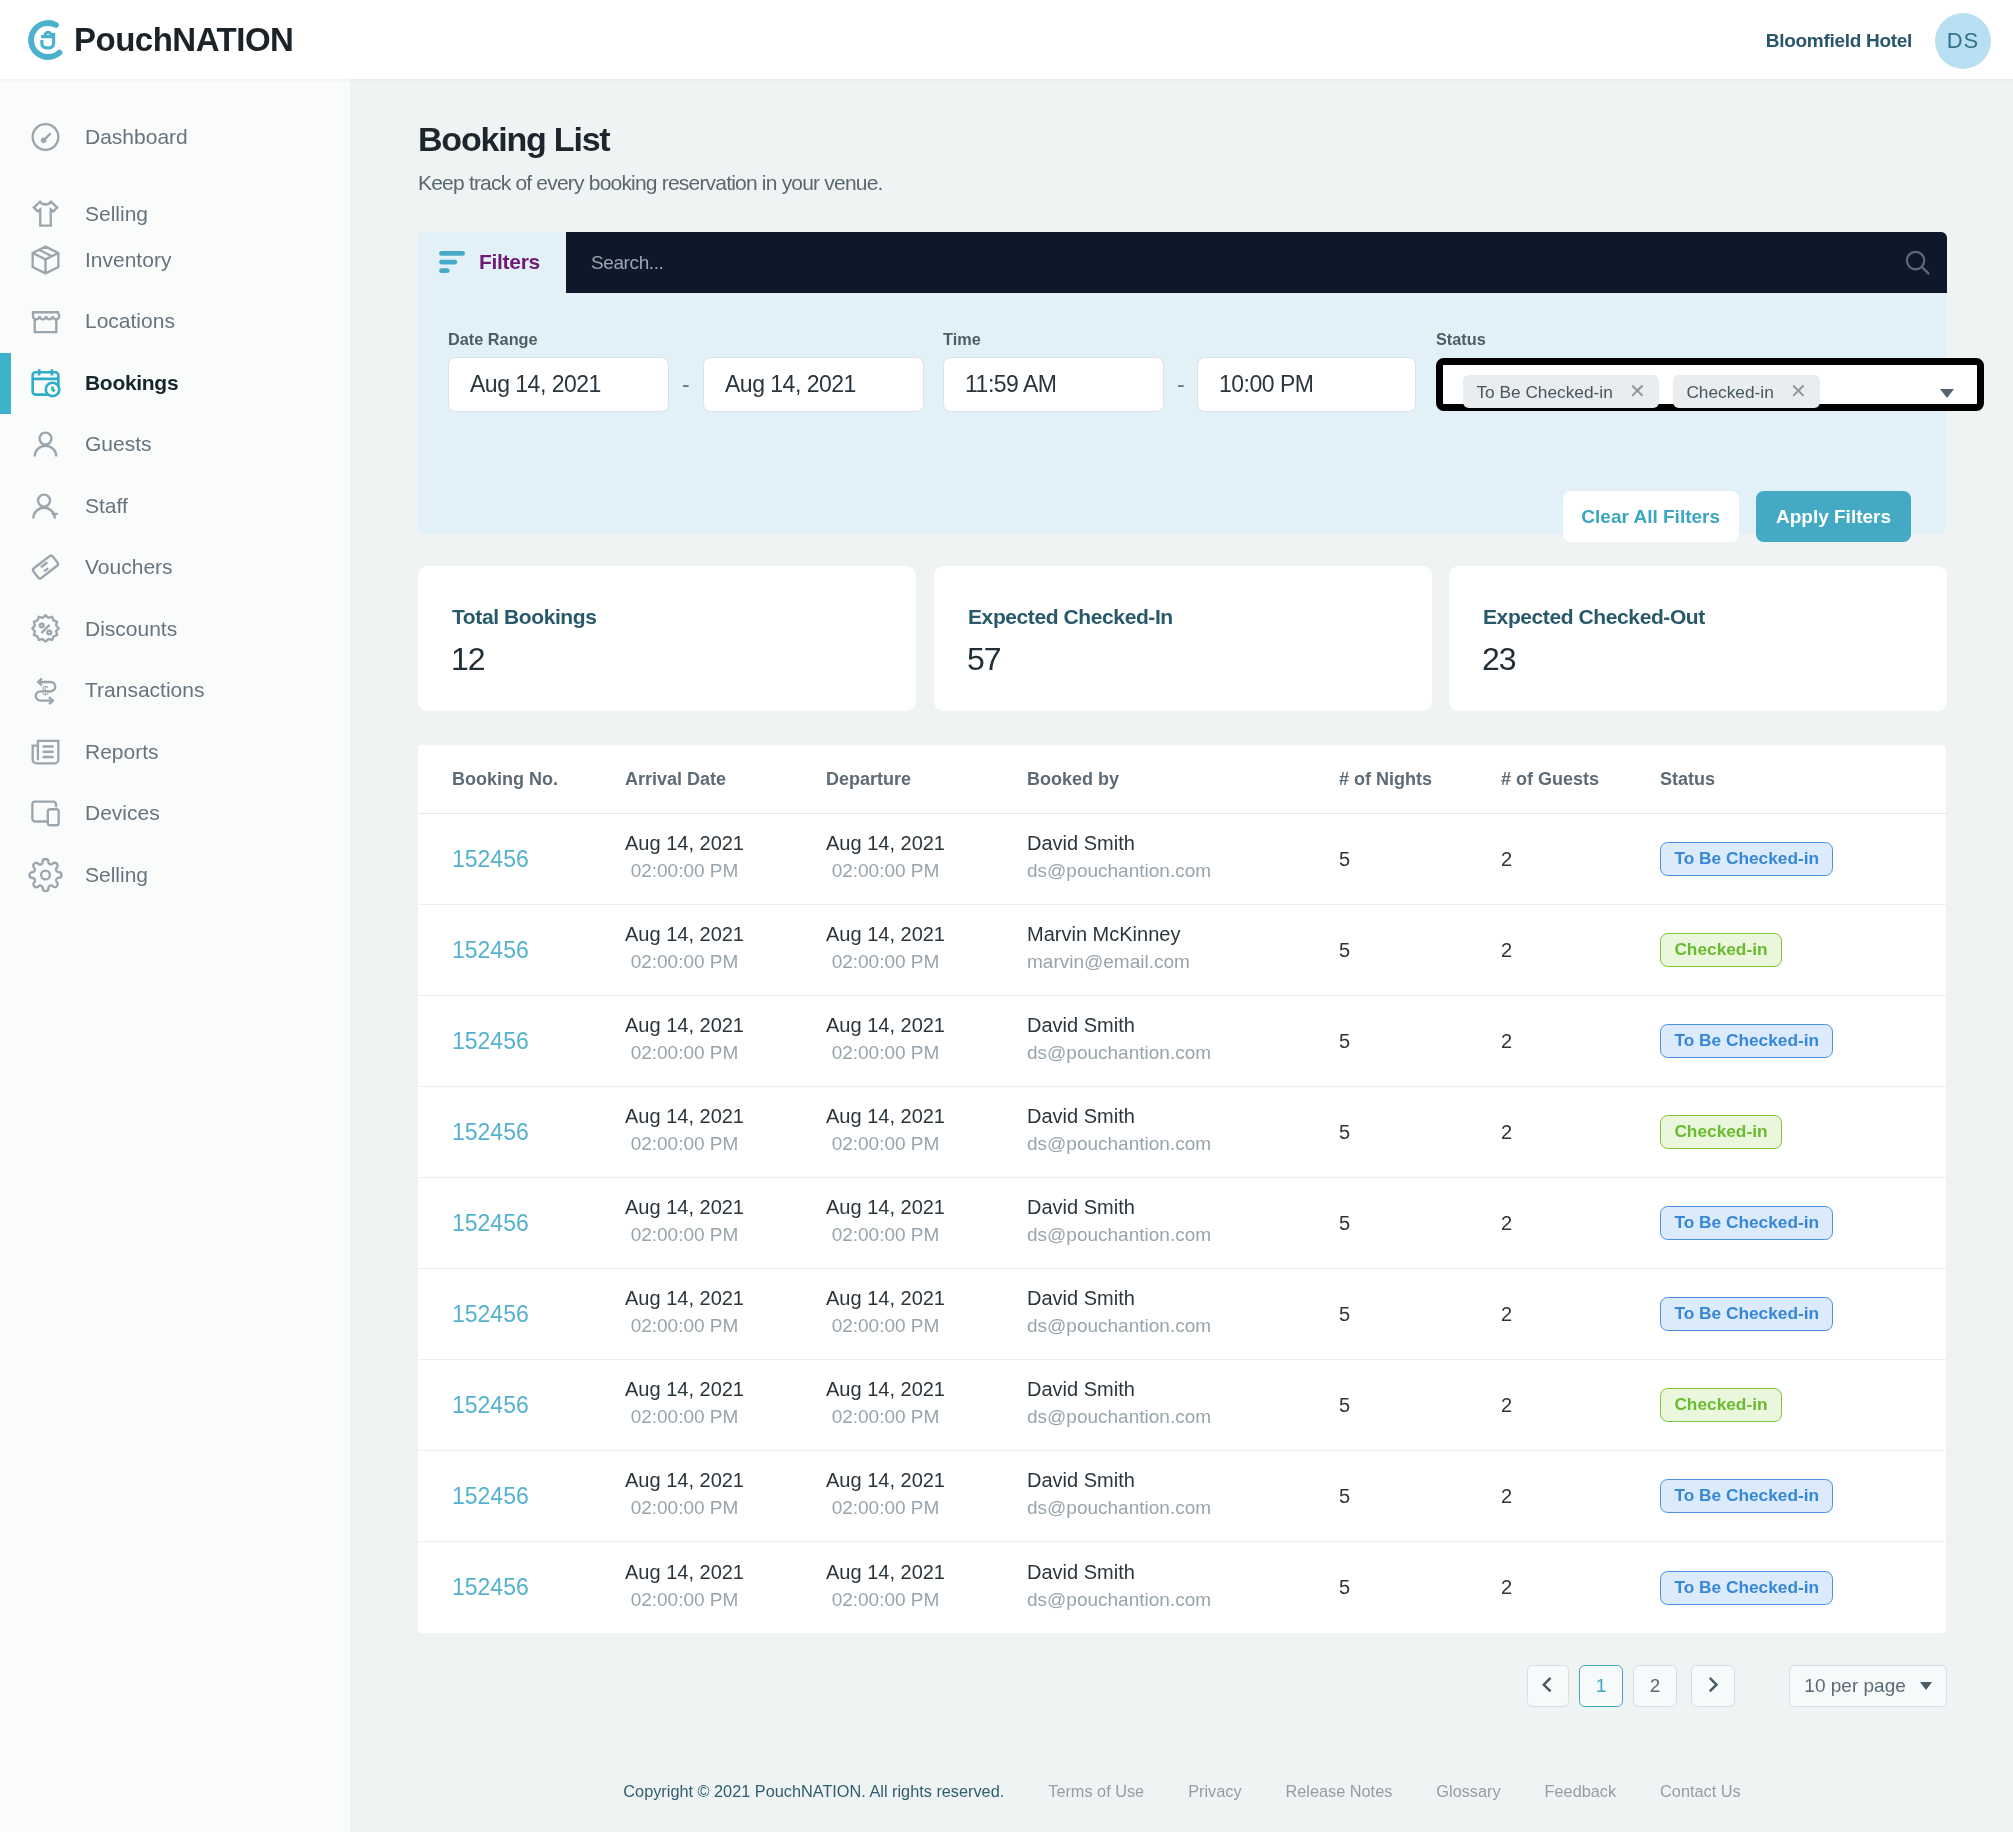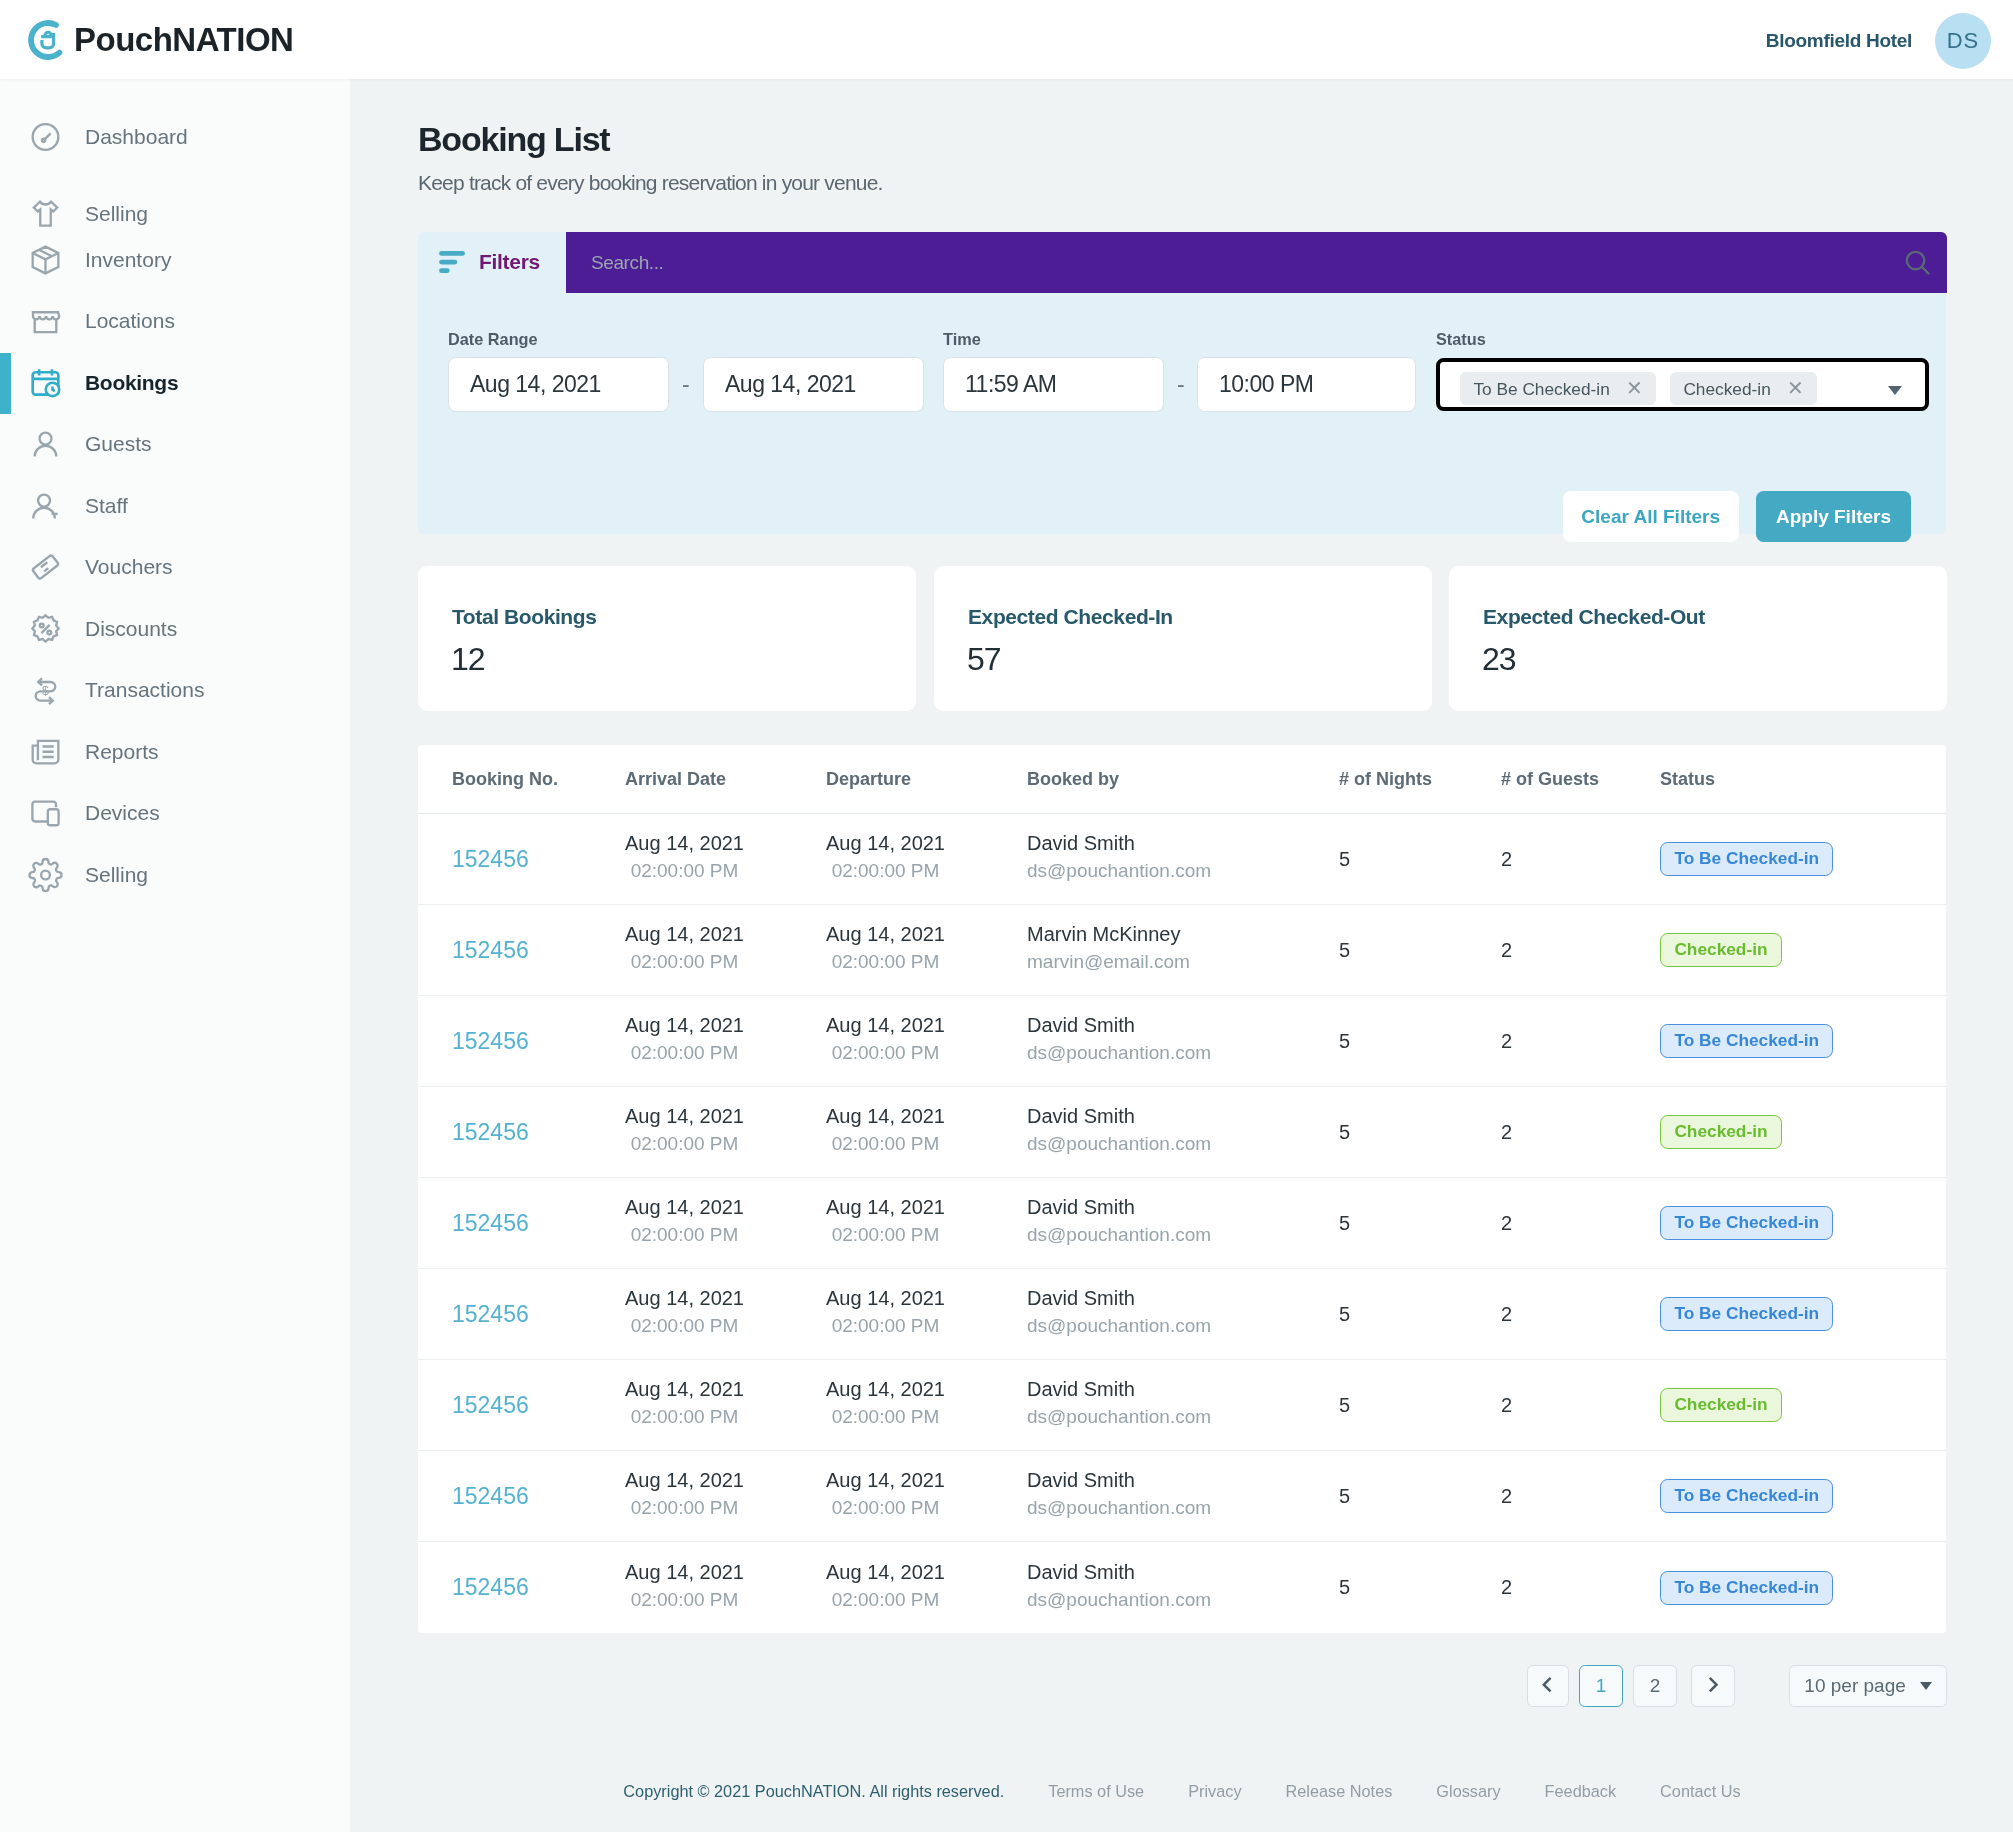--- a/index.html
+++ b/index.html
@@ -24,27 +24,27 @@
 
 
 #h1 { position:absolute; left:418px; top:120px; font-size:34px; letter-spacing:-1.2px; font-weight:bold; color:#1d262c; }
 #sub { position:absolute; left:418px; top:171px; font-size:21px; letter-spacing:-0.8px; color:#5b6770; }
 
 
 #filter { position:absolute; left:418px; top:232px; width:1528px; height:302px; background:#e2f1f8; border-radius:5.8px; }
 #ftab { position:absolute; left:0; top:0; width:148px; height:61px; }
 #fticon { position:absolute; left:21px; top:19px; }
 #ftlab { position:absolute; left:61px; top:18px; font-size:21px; letter-spacing:-0.3px; font-weight:bold; color:#701a75; }
-#fsearch { position:absolute; left:148px; top:0; width:1381px; height:61px; background:#4c1d95; border-radius:0 5.8px 0 0; }
+#fsearch { position:absolute; left:148px; top:0; width:1381px; height:61px; background:#0f172a; border-radius:0 5.8px 0 0; }
 #fsearch .ph { position:absolute; left:25px; top:20px; font-size:19px; letter-spacing:-0.4px; color:#9aa6ae; }
 #fsearch svg { position:absolute; right:15.4px; top:16.3px; }
 .flab { position:absolute; top:98px; font-size:16.3px; font-weight:bold; color:#4d5d66; }
 .finput { position:absolute; top:125px; height:55px; background:#fff; border:1px solid #dbe1e5; border-radius:7.7px; font-size:23px; letter-spacing:-0.5px; color:#2b353c; line-height:53px; padding-left:21px; }
 .fdash { position:absolute; top:139px; font-size:23px; color:#6a7a84; }
-#ftags { position:absolute; left:1018px; top:126px; width:493px; height:53px; background:#fff; border:4px solid #000000; border-radius:7.7px; }
+#ftags { position:absolute; left:1018px; top:126px; width:548px; height:53px; background:#fff; border:7px solid #000000; border-radius:7.7px; }
 .tag { position:absolute; top:9.6px; height:33px; background:#e9edef; border-radius:5.8px; font-size:17.3px; color:#46565f; line-height:33px; padding:0 13.4px; white-space:nowrap; }
 .tag .x { color:#8a959d; margin-left:11.5px; font-size:20px; }
 #caret1 { position:absolute; right:23px; top:24px; width:0; height:0; border-left:7.7px solid transparent; border-right:7.7px solid transparent; border-top:9.6px solid #55646e; }
 #fbtns { position:absolute; right:35px; top:215px;margin-top:44px; }
 .btn { display:inline-block; height:51px; border-radius:7.7px; font-size:19px; font-weight:bold; line-height:51px; text-align:center; }
 #btnclear { width:176px; background:#fff; color:#3aa6c1; margin-right:17.3px; }
 #btnapply { width:155px; background:#44aac4; color:#fff; }
 
 
 .card { position:absolute; top:566px; width:498px; height:145px; background:#fff; border-radius:9.6px; }

